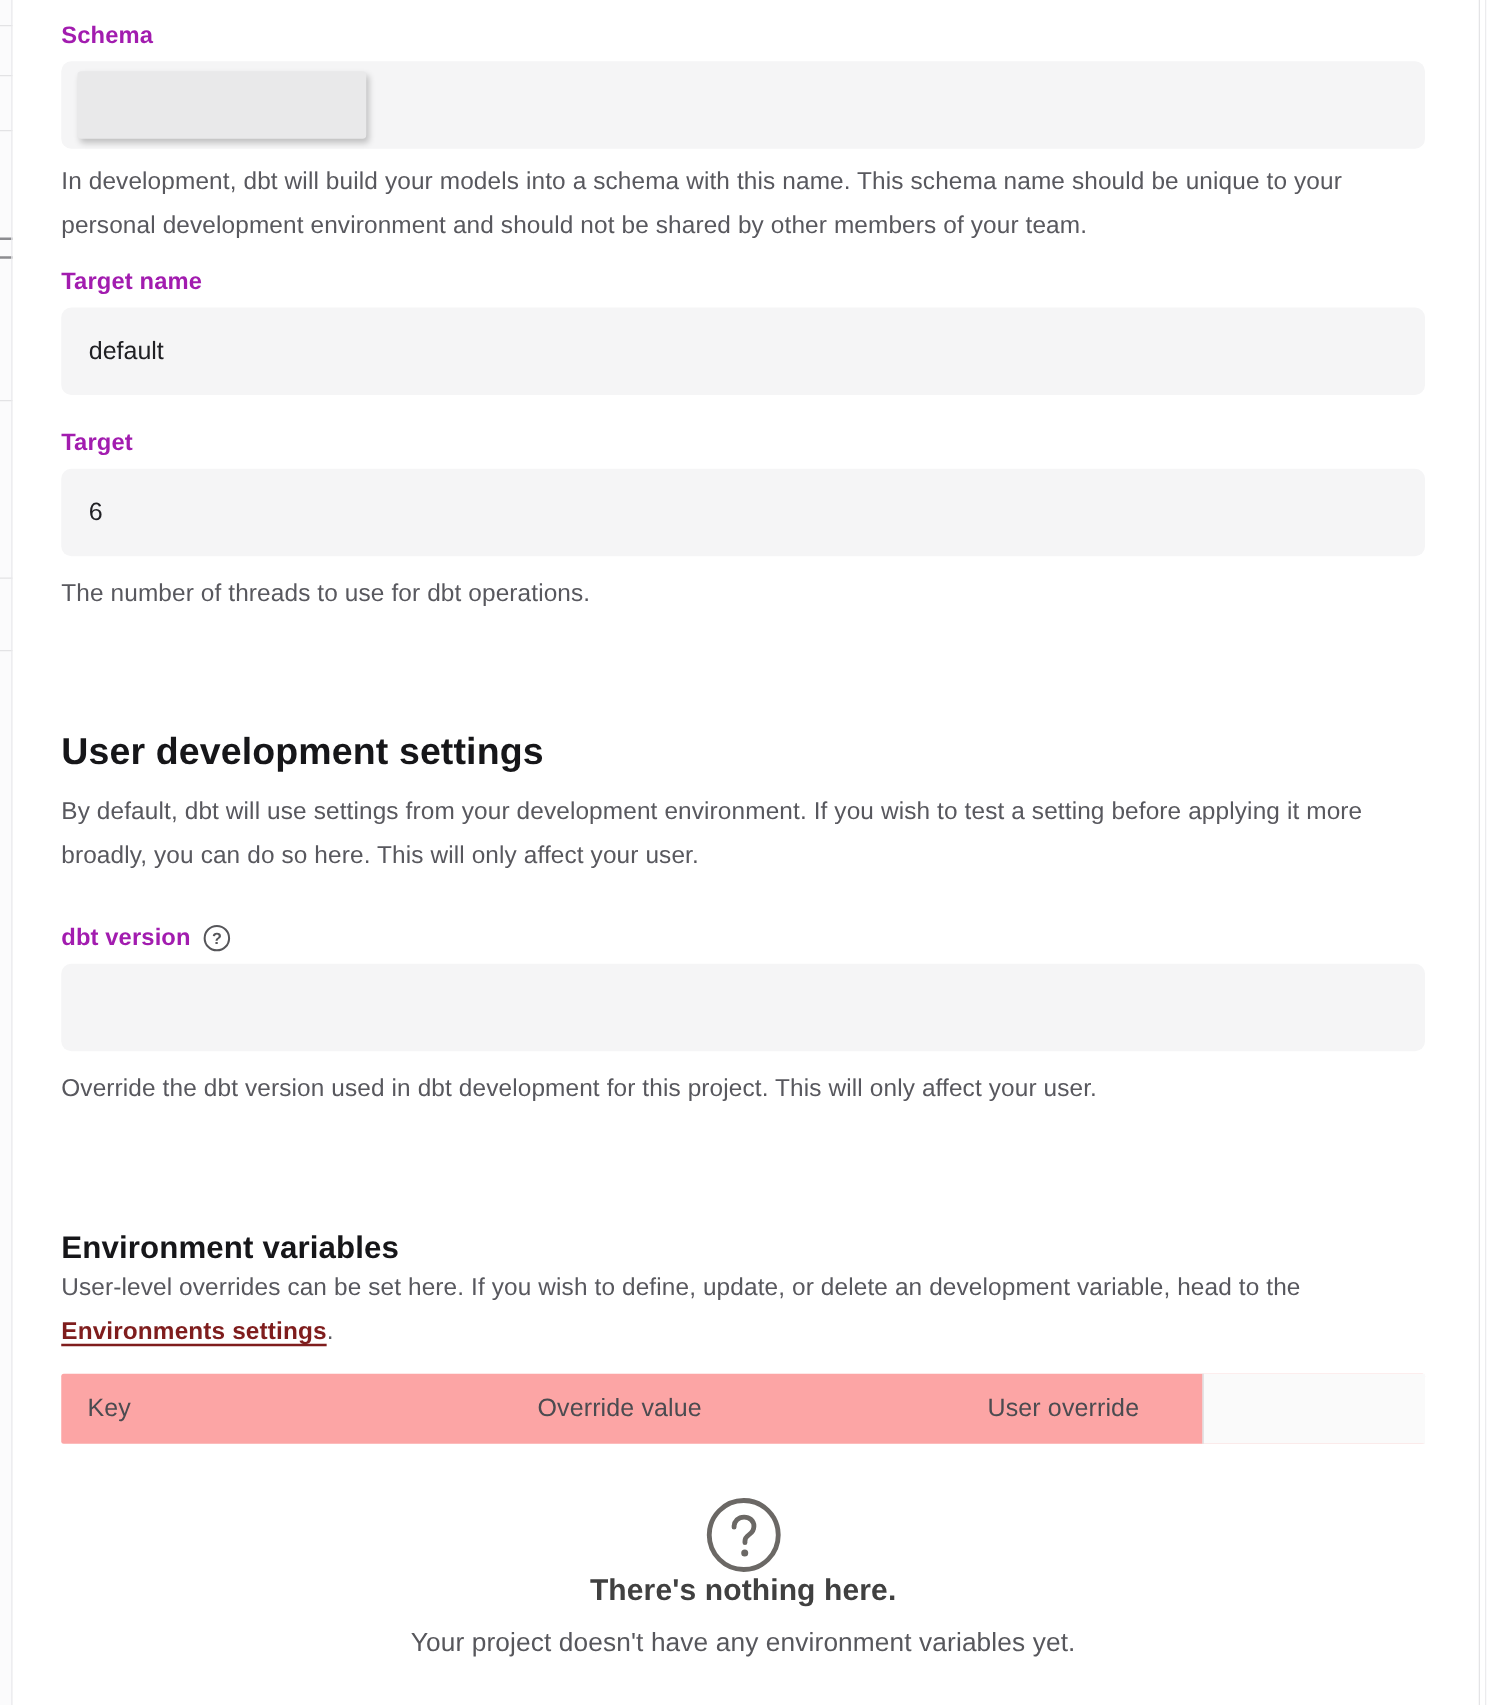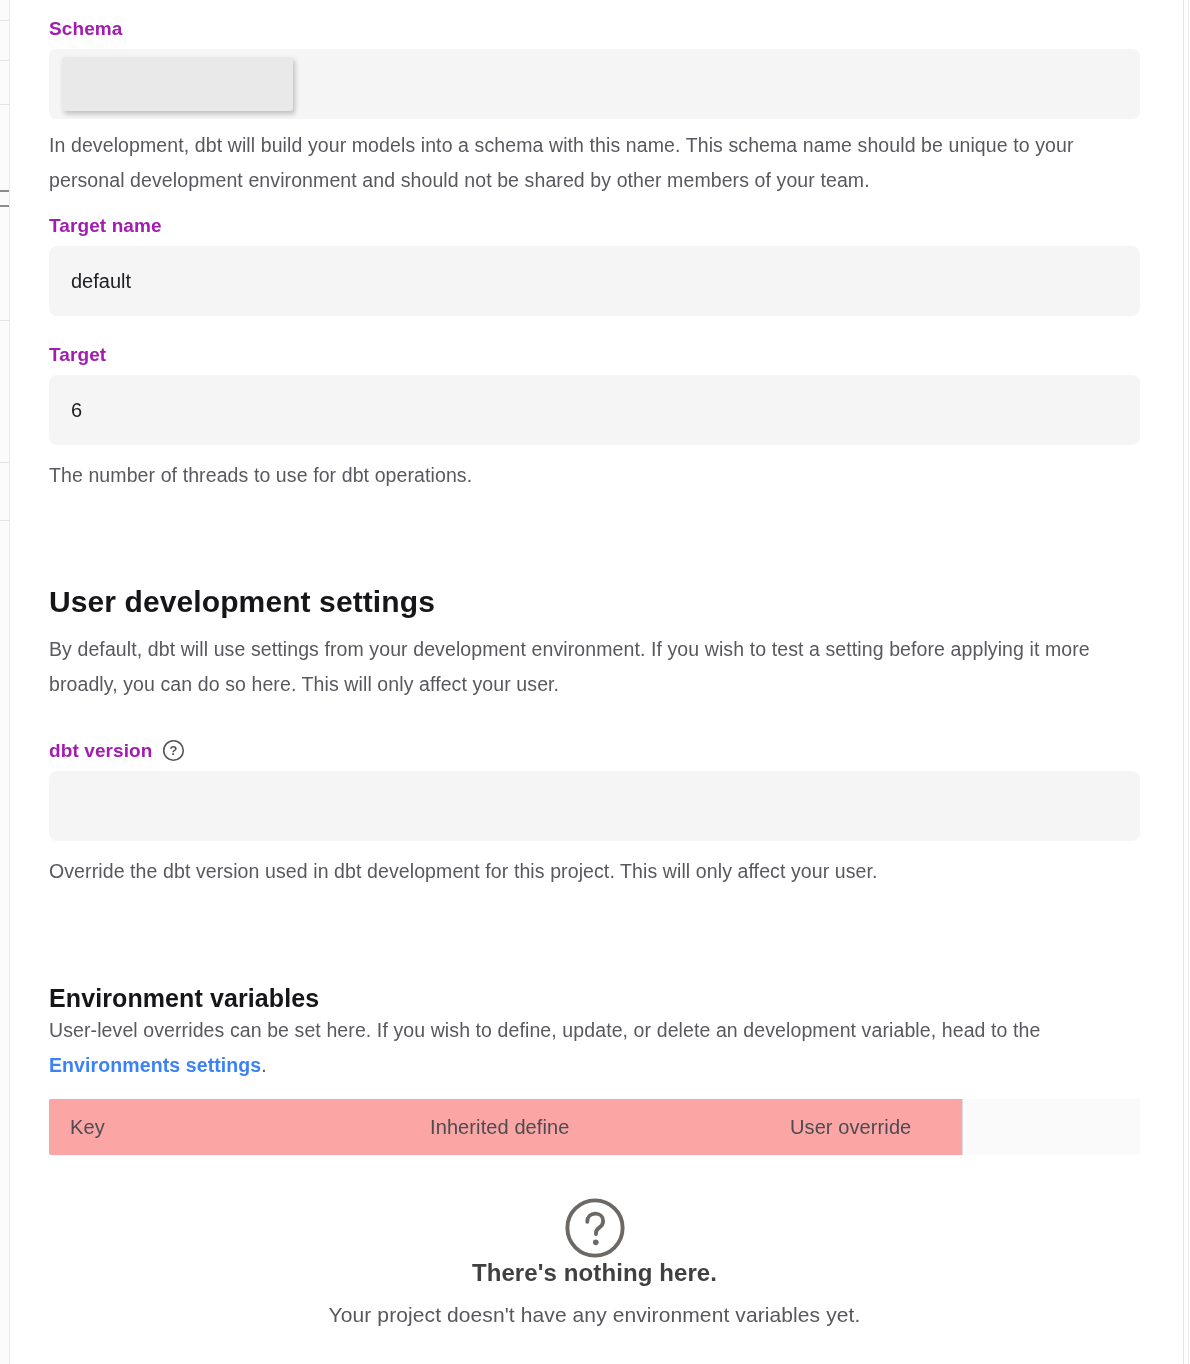--- a/index.html
+++ b/index.html
@@ -62,21 +62,21 @@
   .mt8 { margin-top: 9px; }
 
   .section-title-lg {
     font-size: 30px; font-weight: 700; color: #161619; letter-spacing: .1px;
     margin-bottom: 13px;
   }
   .section-title-md {
     font-size: 25px; font-weight: 700; color: #161619; letter-spacing: .1px;
   }
   .inline-link {
-    color: #3b82f6; font-weight: 700; 
+    color: #7f1d1d; font-weight: 700; text-decoration: underline;
     text-underline-offset: 4px; text-decoration-thickness: 1.5px; cursor: pointer;
   }
 
   .qmark { display: inline-flex; flex: none; }
 
   
   .table-header {
     margin-top: 16px; width: 1091px; height: 56px;
     display: grid; grid-template-columns: 360px 360px 193px 1fr;
     background: #fca5a5; border-radius: 2px;
@@ -132,21 +132,21 @@
     </span>
   </div>
   <input class="input-box" type="text" value="" style="">
   <p class="help-text" style="margin-top:13px;">Override the dbt version used in dbt development for this project. This will only affect your user.</p>
 
   <h2 class="section-title-md" style="margin-top:95px;">Environment variables</h2>
   <p class="help-text"><span>User-level overrides can be set here. If you wish to define, update, or delete an development variable, head to the </span><span class="inline-link">Environments settings</span><span>.</span></p>
 
   <div class="table-header">
     <div class="cell">Key</div>
-    <div class="cell">Inherited define</div>
+    <div class="cell">Override value</div>
     <div class="cell">User override</div>
     <div class="cell actions"></div>
   </div>
 
   <div class="empty-state">
     <div class="big-icon">
       <svg width="62" height="62" viewBox="0 0 64 64" fill="none">
         <circle cx="32" cy="32" r="28.5" stroke="#6b6865" stroke-width="4"></circle>
         <path d="M24 25.5c0-5 3.6-8.3 8.3-8.3 4.6 0 8.1 3.1 8.1 7.6 0 3.3-1.7 5.3-4 6.9-2.3 1.6-3.4 2.9-3.4 5.4v1.2" stroke="#6b6865" stroke-width="4" stroke-linecap="round"></path>
         <circle cx="32.8" cy="46.8" r="2.9" fill="#6b6865"></circle>

